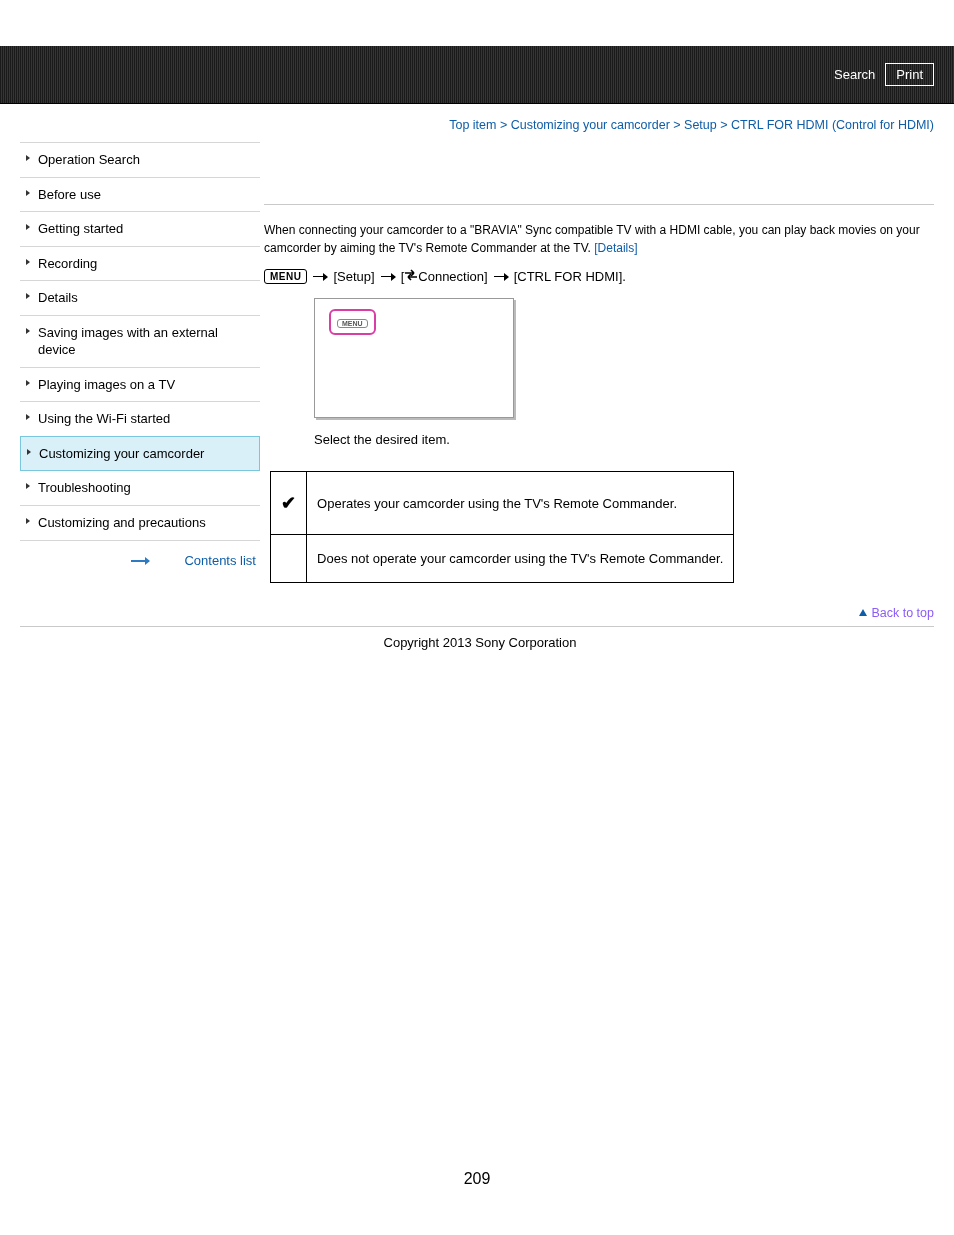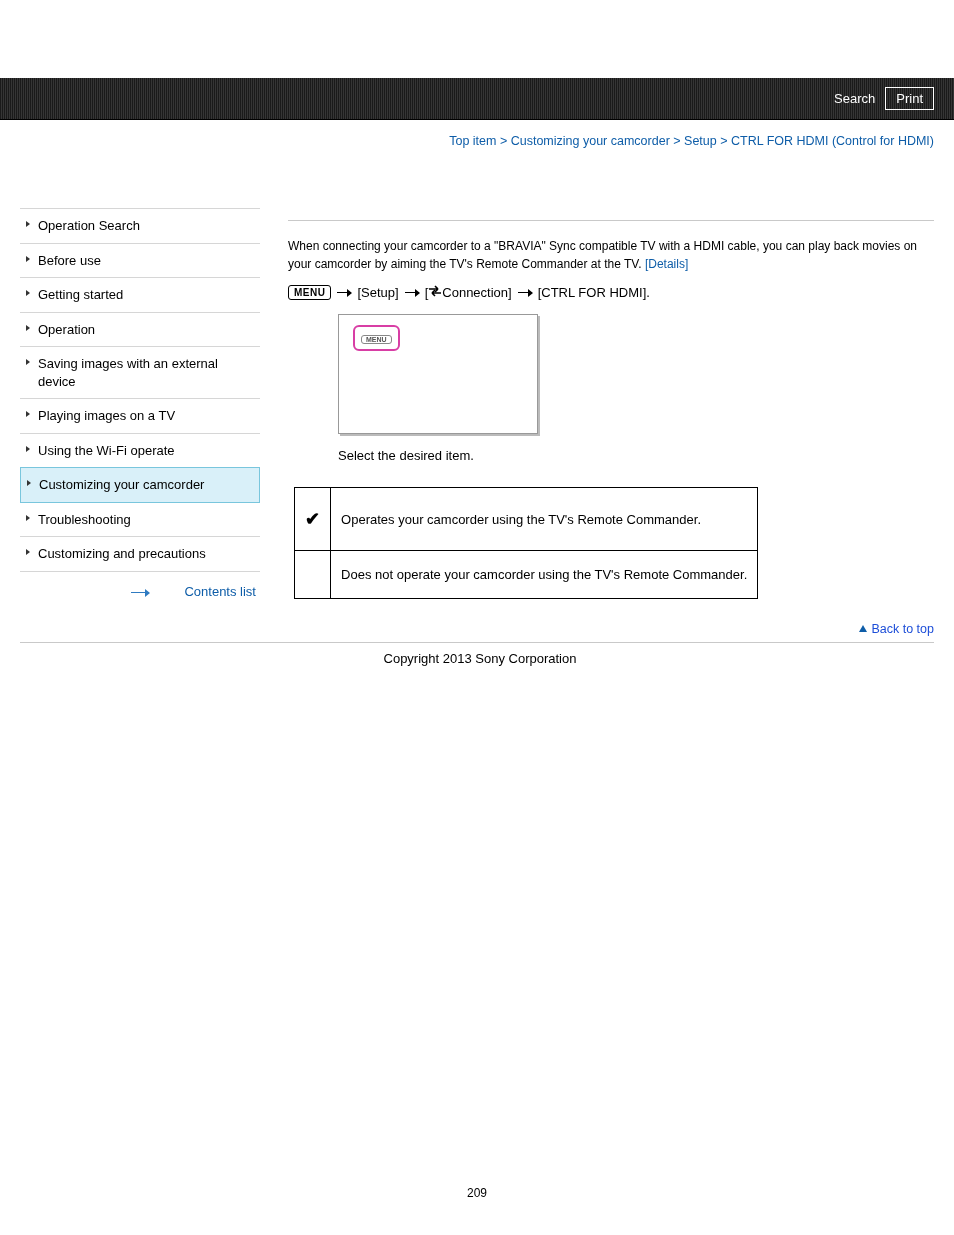--- a/index.html
+++ b/index.html
@@ -4,54 +4,54 @@
 <style>
   * { box-sizing: border-box; margin: 0; padding: 0; }
   body {
     font-family: Arial, Helvetica, sans-serif;
     font-size: 13px;
     color: #000;
     background: #fff;
     width: 954px;
   }
   .topbar {
-    height: 42px;
+    height: 58px;
     background: repeating-linear-gradient(
       90deg,
       #1a1a1a 0px, #1a1a1a 1px,
       #353535 1px, #353535 2px
     );
     border-bottom: 1px solid #000;
     display: flex;
     justify-content: flex-end;
     align-items: center;
     padding: 0 20px;
     gap: 10px;
-    margin-top: 78px;
+    margin-top: 46px;
   }
   .topbar a.search-link { color: #fff; text-decoration: none; }
   .topbar .print-btn {
     border: 1px solid #fff;
     color: #fff;
     padding: 3px 10px;
     text-decoration: none;
     font-size: 13px;
   }
   .breadcrumb {
     text-align: right;
     padding: 14px 20px 10px 20px;
     color: #0e5da8;
     font-size: 12.5px;
   }
   .breadcrumb a { color: #0e5da8; text-decoration: none; }
   .layout {
     display: flex;
     padding: 0 20px;
-    gap: 28px;
-    align-items: flex-end;
+    gap: 4px;
+    align-items: flex-start;
   }
   .sidebar { width: 240px; flex: 0 0 240px; }
   .nav { list-style: none; border-top: 1px solid #d6d6d6; }
   .nav li {
     border-bottom: 1px solid #d6d6d6;
     padding: 8px 6px 8px 18px;
     position: relative;
     font-size: 13px;
     line-height: 1.35;
     cursor: pointer;
@@ -127,52 +127,53 @@
   .screen-mock .chip-inner {
     display: inline-block; border: 1px solid #888; border-radius: 3px;
     font-size: 7px; font-weight: bold; padding: 0 4px; color:#555;
   }
   .instr { margin: 6px 0 24px 50px; font-size: 13px; }
   .opt-table { border-collapse: collapse; margin: 0 0 0 6px; }
   .opt-table td { border: 1px solid #000; padding: 16px 10px; font-size: 13px; vertical-align: middle; }
   .opt-table td.icon-cell { width: 26px; text-align: center; font-size: 18px; font-weight: bold; }
   .opt-table tr.selected td { padding-top: 20px; padding-bottom: 20px; }
   .back-top { text-align: right; padding: 22px 20px 6px 20px; }
-  .back-top a { color: #1d4ed8; text-decoration: none; font-size: 12.5px; }
+  .back-top a { color: #8b5cf6; text-decoration: none; font-size: 12.5px; }
   .back-top .tri {
     display:inline-block; width:0; height:0;
     border-left:4px solid transparent; border-right:4px solid transparent; border-bottom:7px solid #0e5da8;
     margin-right:4px; vertical-align: 1px;
   }
   .foot-line { border: none; border-top: 1px solid #c9c9c9; margin: 0 20px; }
   .copyright { text-align: center; font-size: 13px; padding: 8px 0 40px 6px; }
-  .page-num { text-align: center; font-size: 12px; color: #000; padding: 480px 0 30px 0; }
+  .page-num { text-align: center; font-size: 16px; color: #000; padding: 480px 0 30px 0; }
 </style>
 </head>
 <body>
 
 <div class="topbar">
   <a href="#" class="search-link">Search</a>
   <a href="#" class="print-btn">Print</a>
 </div>
 
 <div class="breadcrumb">
   <a href="#">Top item</a><span> &gt; </span><a href="#">Customizing your camcorder</a><span> &gt; </span><a href="#">Setup</a><span> &gt; </span><a href="#">CTRL FOR HDMI (Control for HDMI)</a>
 </div>
 
 <div class="layout">
   <aside class="sidebar">
     <ul class="nav">
       <li><span>Operation Search</span></li>
       <li><span>Before use</span></li>
       <li><span>Getting started</span></li>
-      <li><span>Operation</span></li>
+      <li><span>Recording</span></li>
+      <li><span>Details</span></li>
       <li><span>Saving images with an external device</span></li>
       <li><span>Playing images on a TV</span></li>
-      <li><span>Using the Wi-Fi operate</span></li>
+      <li><span>Using the Wi-Fi started</span></li>
       <li class="active"><span>Customizing your camcorder</span></li>
       <li><span>Troubleshooting</span></li>
       <li><span>Customizing and precautions</span></li>
     </ul>
     <div class="contents-list">
       <span class="arrow"></span><a href="#">Contents list</a>
     </div>
   </aside>
 
   <main class="main">

